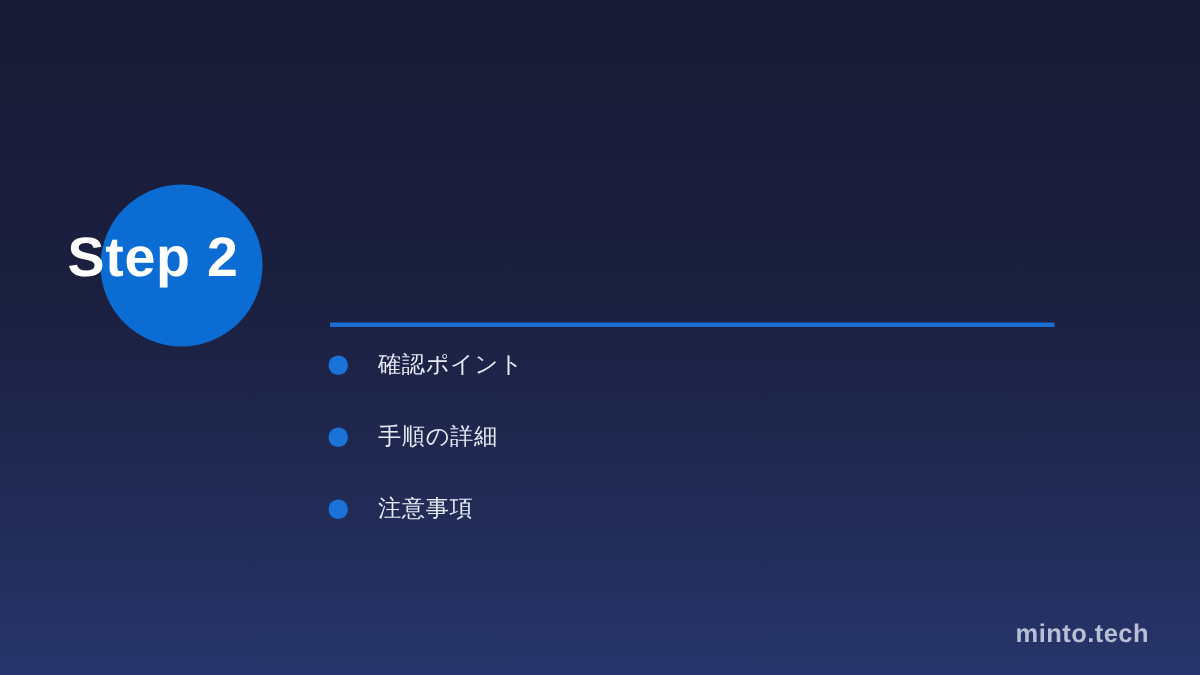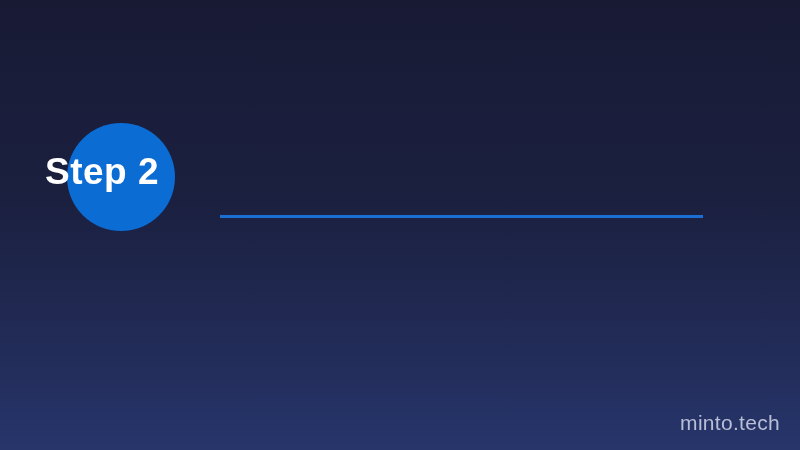--- a/index.html
+++ b/index.html
@@ -100,37 +100,52 @@
     font-size: 15.5px;
     line-height: 16px;
     color: #e8ebf5;
     letter-spacing: 0.4px;
     white-space: nowrap;
   }
 
   
   #footer {
     position: absolute;
-    right: 20px;
+    right: 34px;
     bottom: 18px;
-    font-size: 21px;
+    font-size: 17px;
     line-height: 18px;
     color: #b8bed6;
     letter-spacing: 0.3px;
     white-space: nowrap;
+    font-weight: bold;
   }
 </style>
 </head>
 <body>
 
 <div id="slide">
 
   <div id="step-circle"></div>
 
   <div id="step-label">Step 2</div>
 
 
   <div id="divider"></div>
 
+  <ul id="bullets">
+    <li>
+      <span class="bullet-dot"></span>
+      <span class="bullet-text">確認ポイント</span>
+    </li>
+    <li>
+      <span class="bullet-dot"></span>
+      <span class="bullet-text">手順の詳細</span>
+    </li>
+    <li>
+      <span class="bullet-dot"></span>
+      <span class="bullet-text">注意事項</span>
+    </li>
+  </ul>
 
   <div id="footer">minto.tech</div>
 
 </div>
 
 </body></html>

